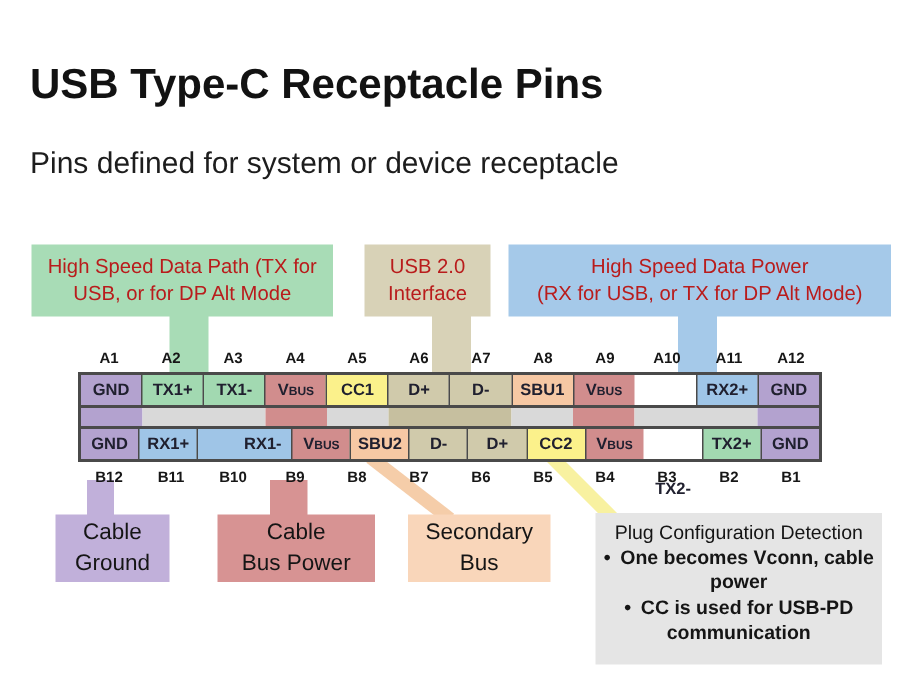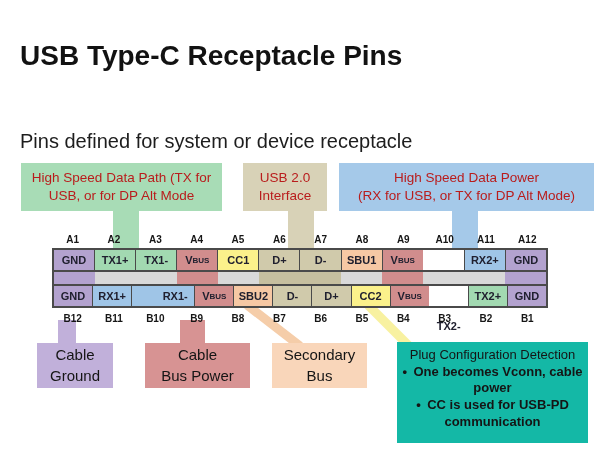--- a/index.html
+++ b/index.html
@@ -1,20 +1,20 @@
 <!DOCTYPE html>
 <html><head>
 <meta charset="utf-8">
 <style>
   html,body{margin:0;padding:0;background:#fff;}
   .slide{position:relative;width:600px;height:450px;background:#ffffff;overflow:hidden;
          font-family:"Liberation Sans",sans-serif;}
 
   .title{position:absolute;left:20px;top:40px;font-size:28px;font-weight:700;color:#121212;}
-  .subtitle{position:absolute;left:20px;top:98px;font-size:20px;font-weight:400;color:#1d1d1d;margin-top:32px;}
+  .subtitle{position:absolute;left:20px;top:98px;font-size:20px;font-weight:400;color:#1d1d1d;}
 
   
   .co{position:absolute;display:flex;flex-direction:column;justify-content:center;
       text-align:center;font-size:13.5px;line-height:1.32;color:#b91c1c;}
   #co-green{left:21px;top:163px;width:201px;height:48px;}
   #co-tan{left:243px;top:163px;width:84px;height:48px;}
   #co-blue{left:339px;top:163px;width:255px;height:48px;}
 
   
   .stem{position:absolute;}
@@ -161,19 +161,19 @@
     <div>Ground</div>
   </div>
   <div class="cb" id="cb-red" style="background-color: rgb(215, 147, 147);">
     <div>Cable</div>
     <div>Bus Power</div>
   </div>
   <div class="cb" id="cb-peach" style="background-color: rgb(249, 214, 186);">
     <div>Secondary</div>
     <div>Bus</div>
   </div>
-  <div class="cb" id="cb-yellow" style="background-color: #14b8a6;">
+  <div class="cb" id="cb-yellow" style="background-color: #e5e5e5;">
     <div class="cfg-title">Plug Configuration Detection</div>
     <div class="bullet">One becomes Vconn, cable power</div>
     <div class="bullet">CC is used for USB-PD communication</div>
   </div>
 
 </div>
 
 </body></html>

